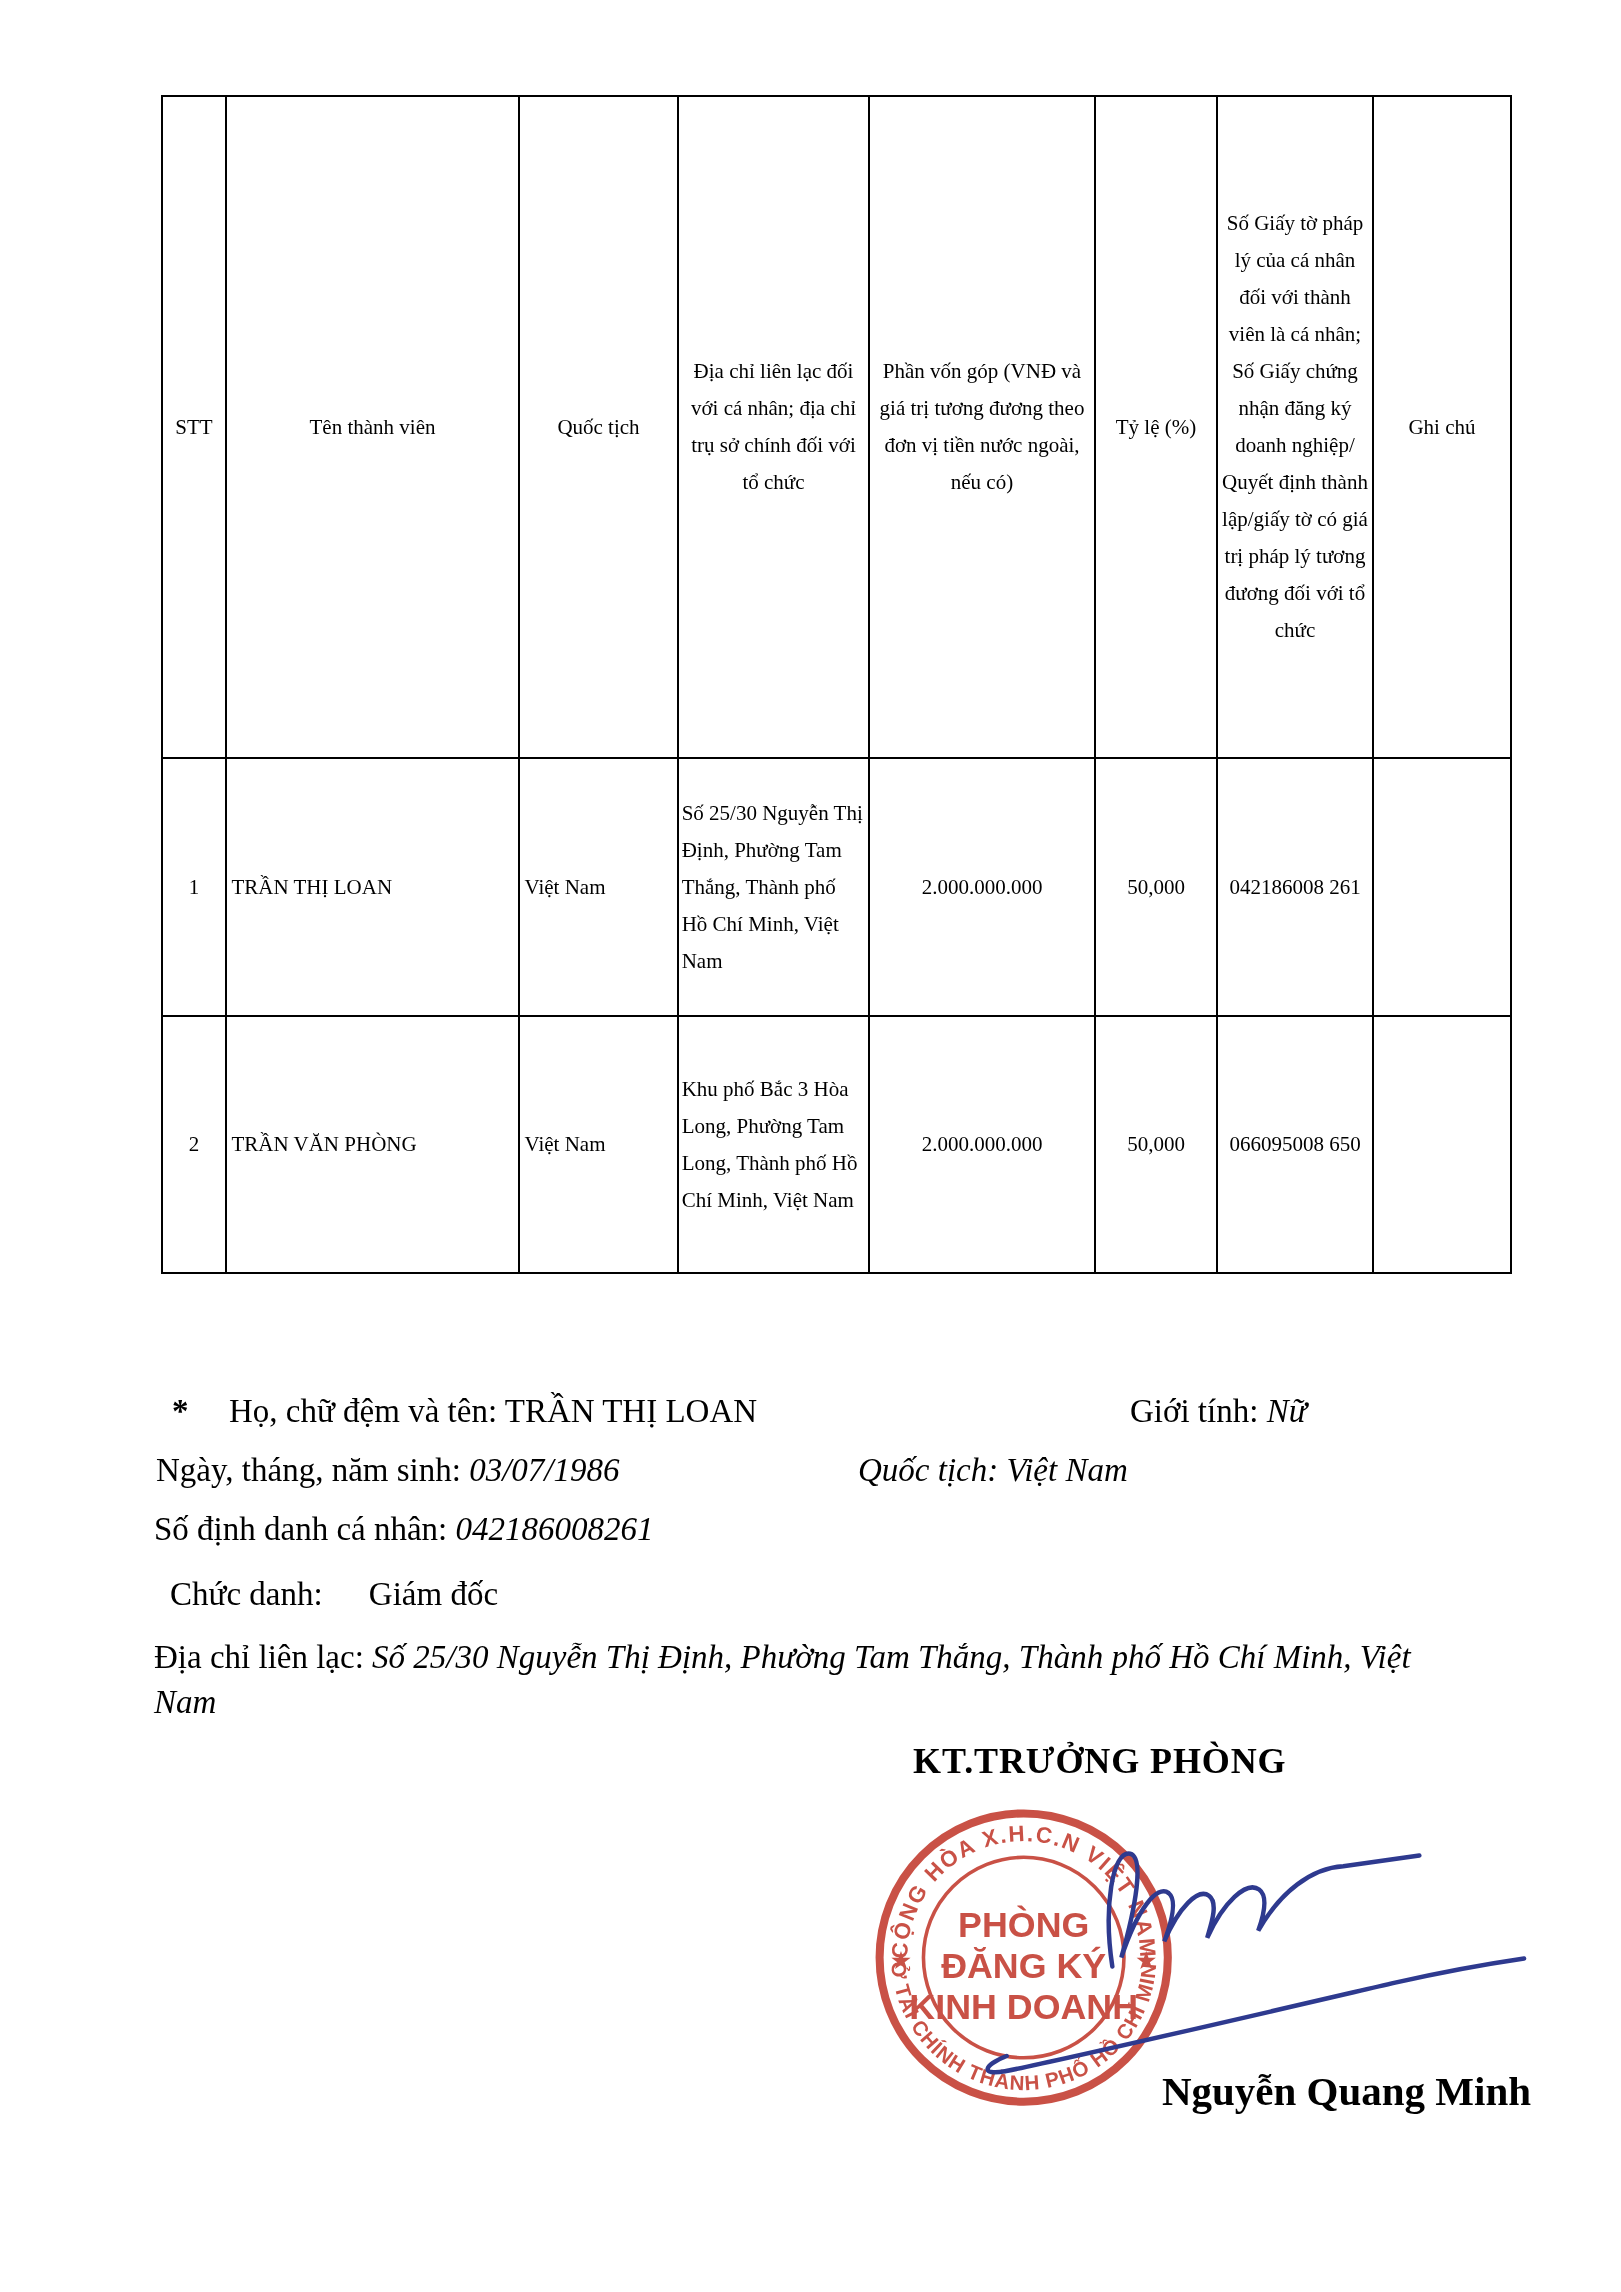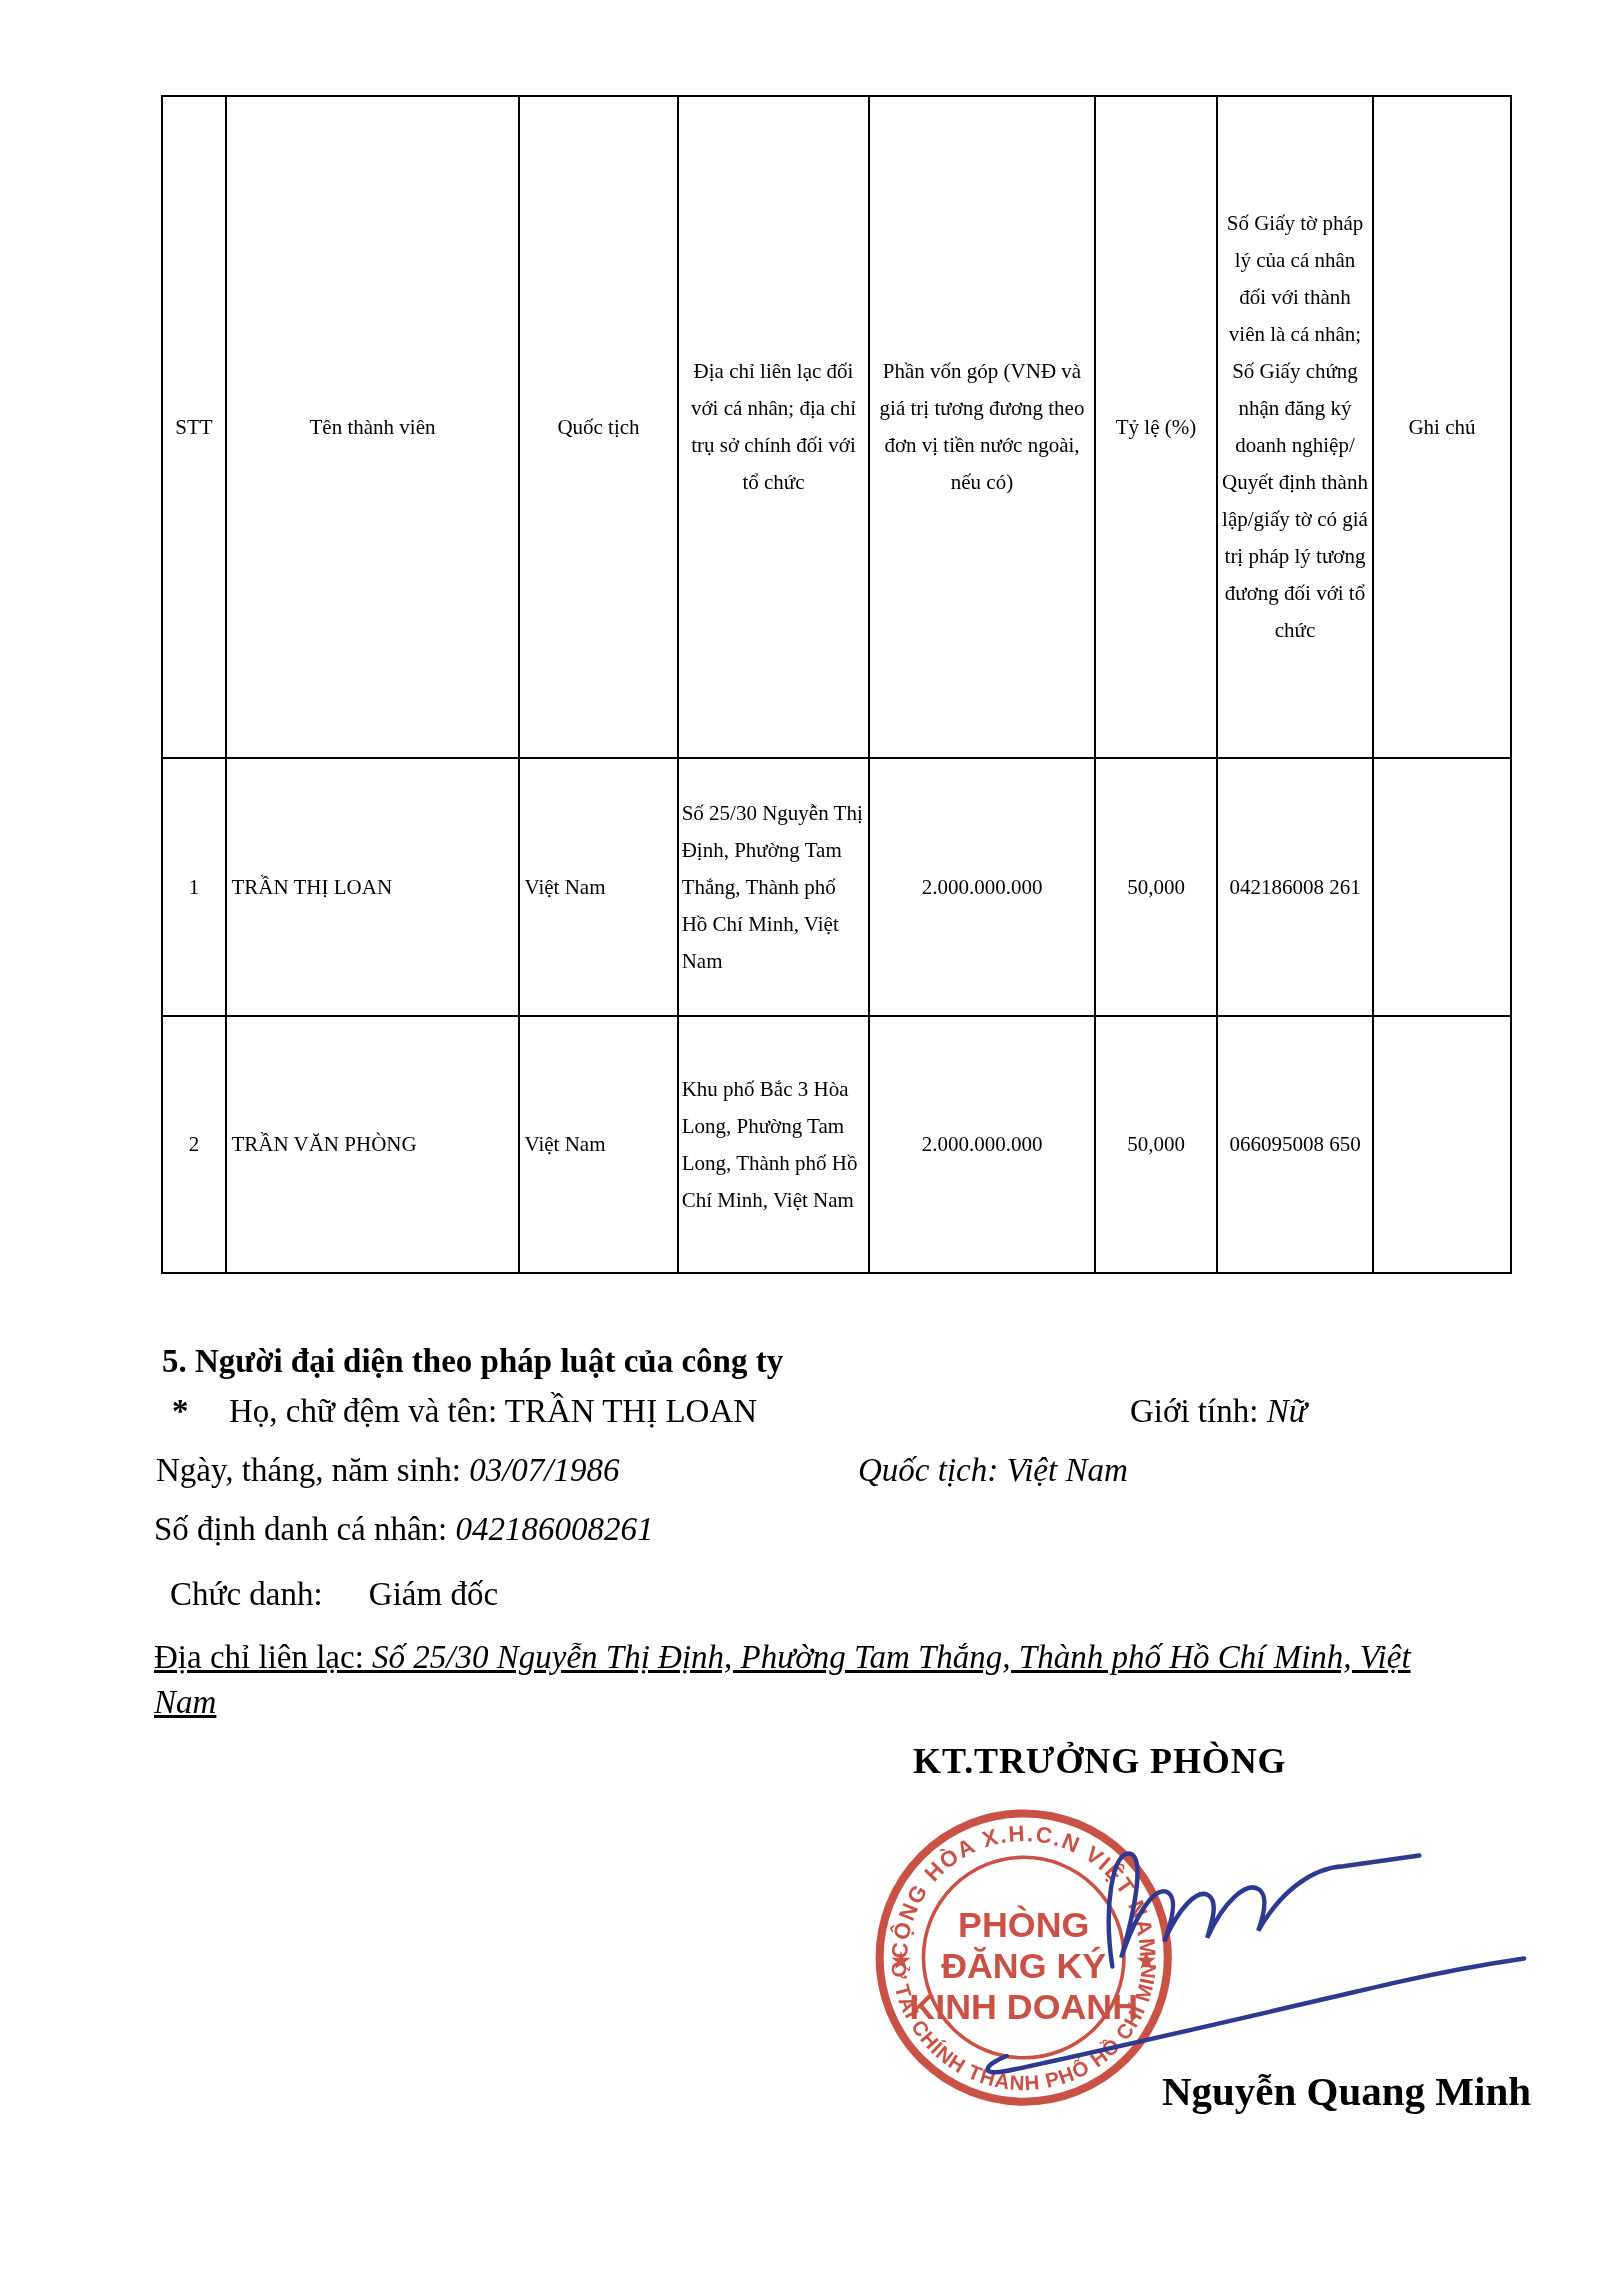--- a/index.html
+++ b/index.html
@@ -17,21 +17,21 @@
     font-size:21px;line-height:37px;
     vertical-align:middle;text-align:center;
     padding:1.8px 4.5px;overflow:hidden;
   }
   table.members td.addr, table.members td.leftal{text-align:left;}
   table.members td.tight{padding:1.8px 2.7px;}
   
   .txt{position:absolute;font-size:33px;line-height:43px;white-space:nowrap;}
   .bold{font-weight:bold;}
   .ital{font-style:italic;}
-  .wrap{white-space:normal;text-decoration:underline;}
+  .wrap{white-space:normal;}
   
   .sigline{position:absolute;left:913px;width:627px;text-align:left;
     font-size:36px;font-weight:bold;letter-spacing:0.9px;white-space:nowrap;}
   .signer{position:absolute;left:940px;width:591px;text-align:right;
     font-size:41px;font-weight:bold;white-space:nowrap;}
   svg.stampsig{position:absolute;left:842px;top:1791px;}
 </style>
 </head>
 <body>
 
@@ -75,21 +75,20 @@
       <td class="leftal">Việt Nam</td>
       <td class="addr tight">Khu phố Bắc 3 Hòa Long, Phường Tam Long, Thành phố Hồ Chí Minh, Việt Nam</td>
       <td>2.000.000.000</td>
       <td>50,000</td>
       <td>066095008 650</td>
       <td></td>
     </tr>
   </tbody>
     </table>
 
-  <div class="txt bold" style="left:162px;top:1340px">5. Người đại diện theo pháp luật của công ty</div>
 
   <span class="txt bold" style="left:172px;top:1390px">*</span>
   <div class="txt" style="left:229px;top:1390px">
     <span>Họ, chữ đệm và tên:</span>
     <span>TRẦN THỊ LOAN</span>
   </div>
   <div class="txt" style="left:1130px;top:1390px">
     <span>Giới tính:</span>
     <span class="ital">Nữ</span>
   </div>

